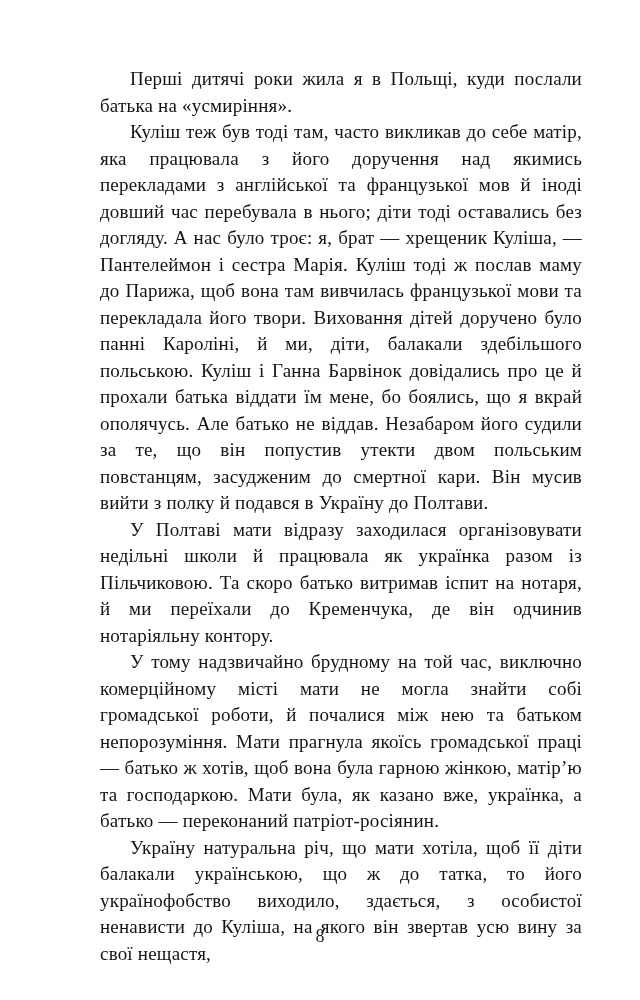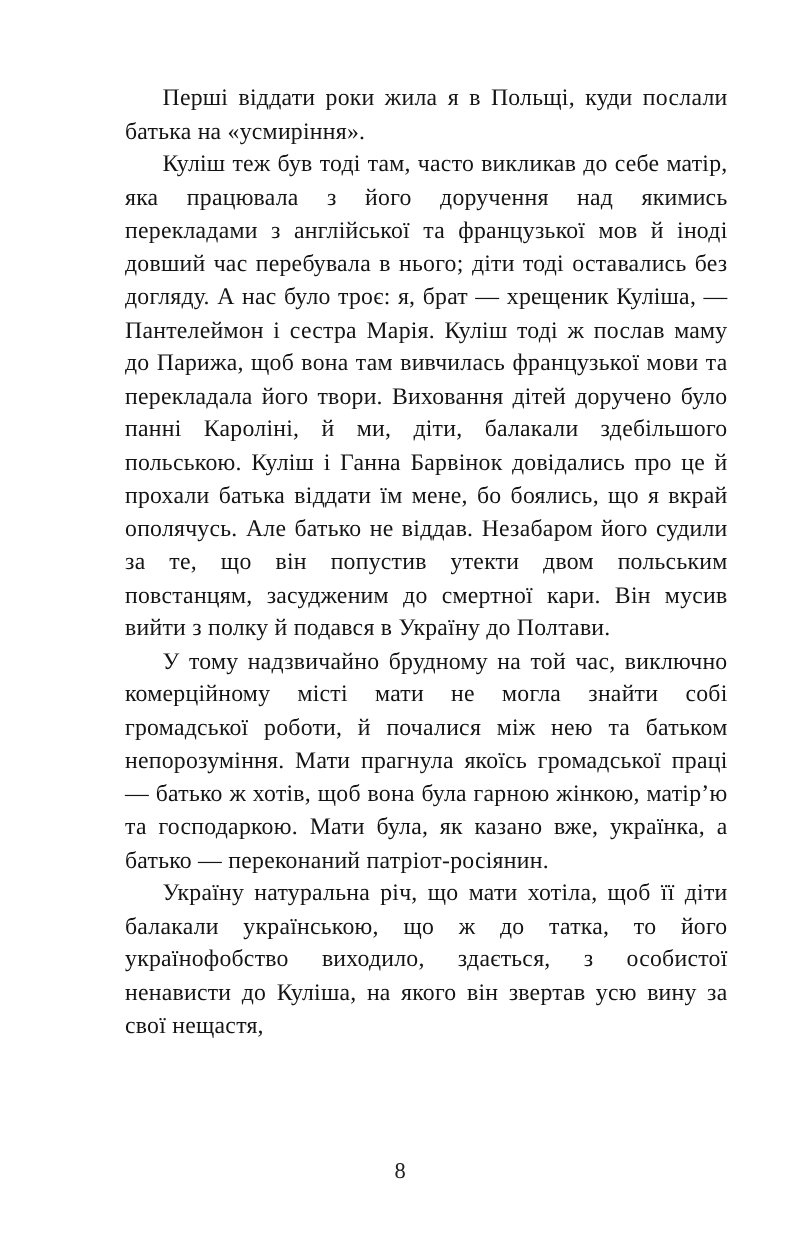--- a/index.html
+++ b/index.html
@@ -48,19 +48,20 @@
     text-align: center;
     font-size: 18px;
     color: #222222;
   }
 </style>
 </head>
 <body>
 
 <div class="page">
   <div class="text-block">
-    <p>Перші віддати роки жила я в Польщі, куди послали батька на «усмиріння».</p>
+    <p>Перші дитячі роки жила я в Польщі, куди послали батька на «усмиріння».</p>
     <p>Куліш теж був тоді там, часто викликав до себе матір, яка працювала з його доручення над якимись перекладами з англійської та французької мов й іноді довший час перебувала в нього; діти тоді оставались без догляду. А нас було троє: я, брат — хрещеник Куліша, — Пантелеймон і сестра Марія. Куліш тоді ж послав маму до Парижа, щоб вона там вивчилась французької мови та перекладала його твори. Виховання дітей доручено було панні Кароліні, й ми, діти, балакали здебільшого польською. Куліш і Ганна Барвінок довідались про це й прохали батька віддати їм мене, бо боялись, що я вкрай ополячусь. Але батько не віддав. Незабаром його судили за те, що він попустив утекти двом польським повстанцям, засудженим до смертної кари. Він мусив вийти з полку й подався в Україну до Полтави.</p>
+    <p>У Полтаві мати відразу заходилася організовувати недільні школи й працювала як українка разом із Пільчиковою. Та скоро батько витримав іспит на нотаря, й ми переїхали до Кременчука, де він одчинив нотаріяльну контору.</p>
     <p>У тому надзвичайно брудному на той час, виключно комерційному місті мати не могла знайти собі громадської роботи, й почалися між нею та батьком непорозуміння. Мати прагнула якоїсь громадської праці — батько ж хотів, щоб вона була гарною жінкою, матір’ю та господаркою. Мати була, як казано вже, українка, а батько — переконаний патріот-росіянин.</p>
     <p>Україну натуральна річ, що мати хотіла, щоб її діти балакали українською, що ж до татка, то його українофобство виходило, здається, з особистої ненависти до Куліша, на якого він звертав усю вину за свої нещастя,</p>
   </div>
   <div class="page-number">8</div>
 </div>
 
 </body></html>

